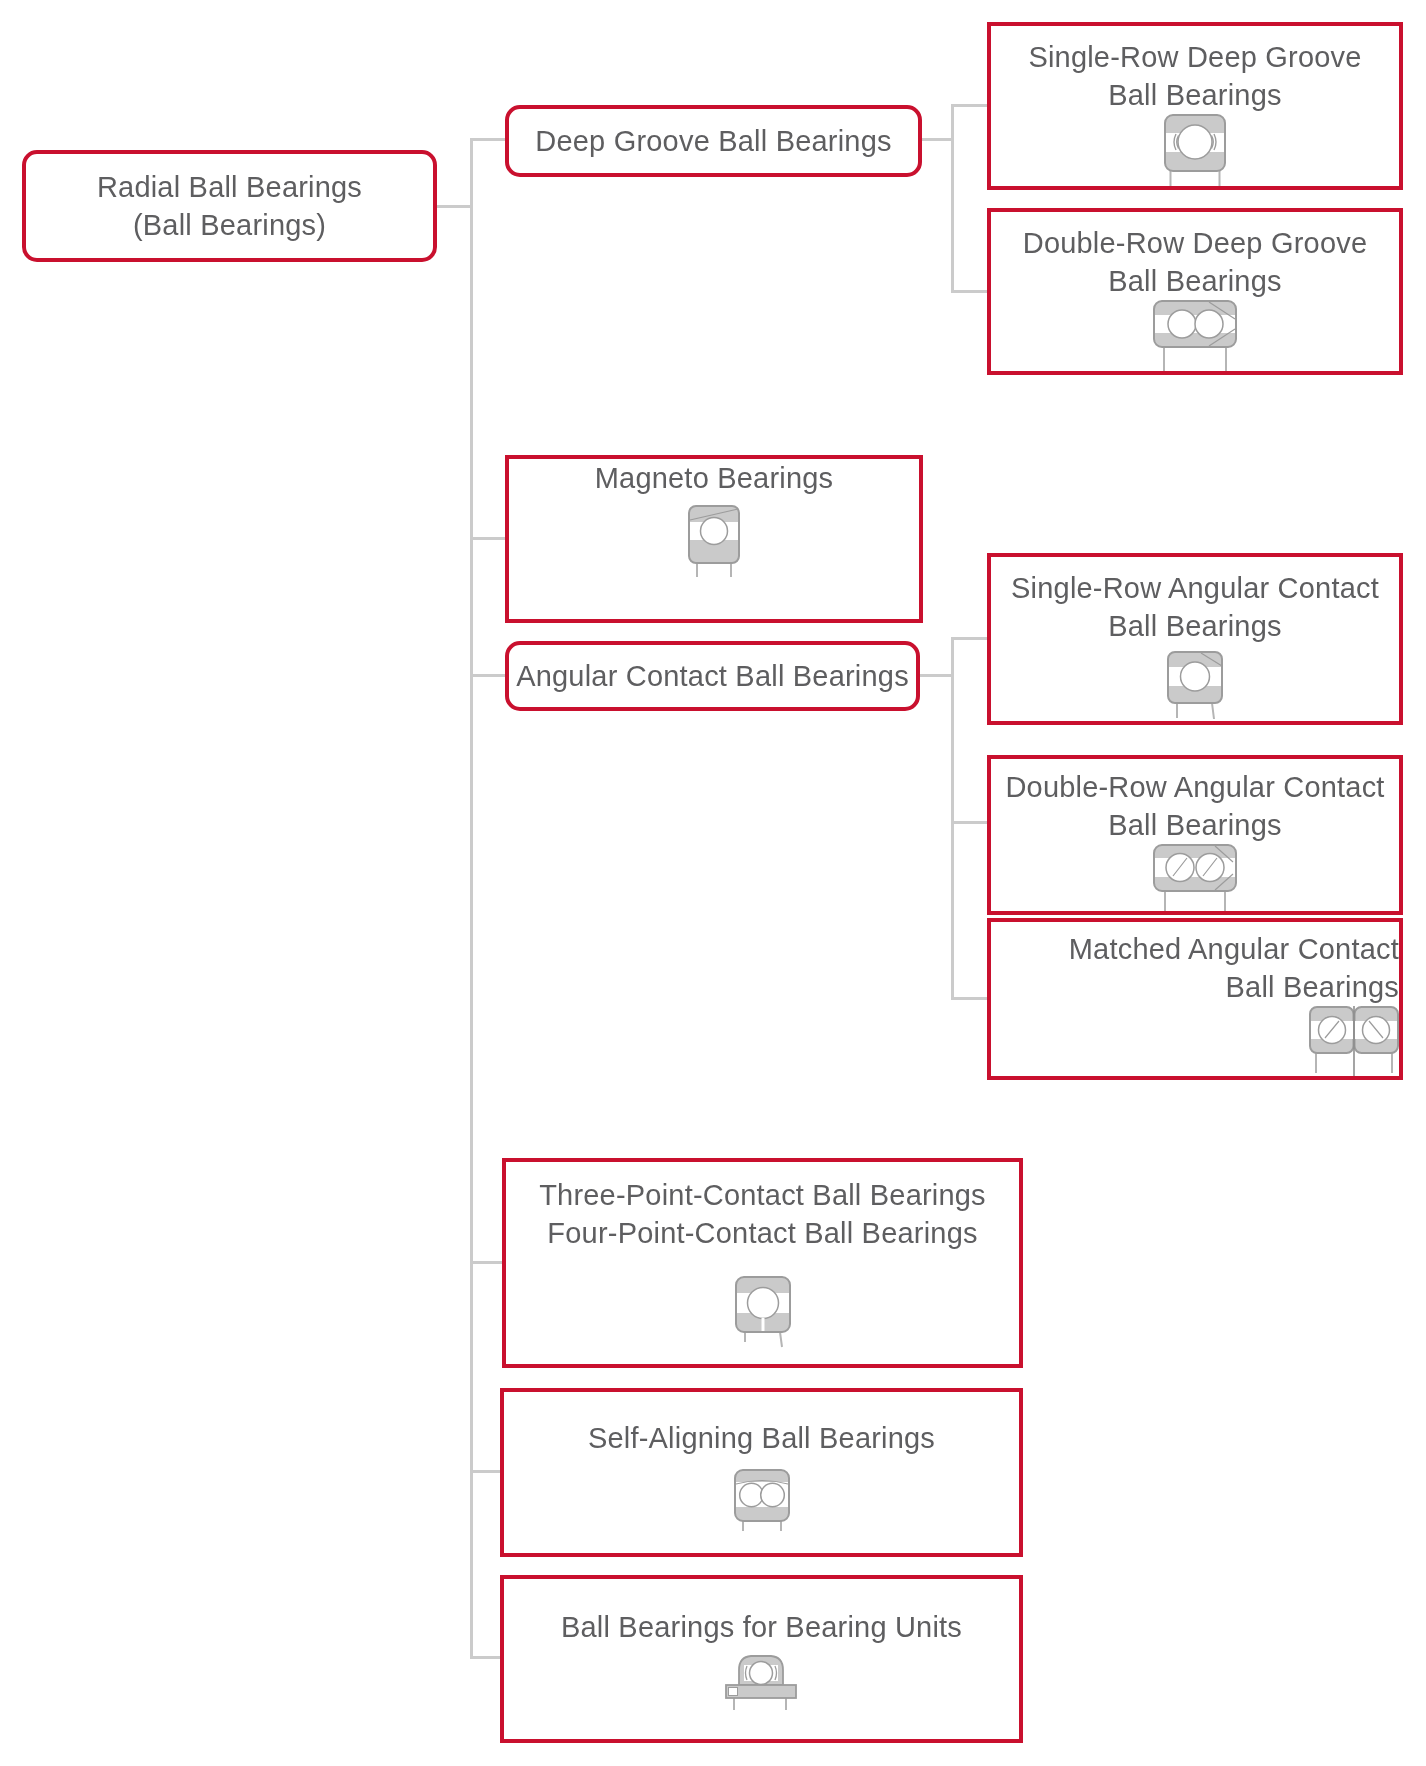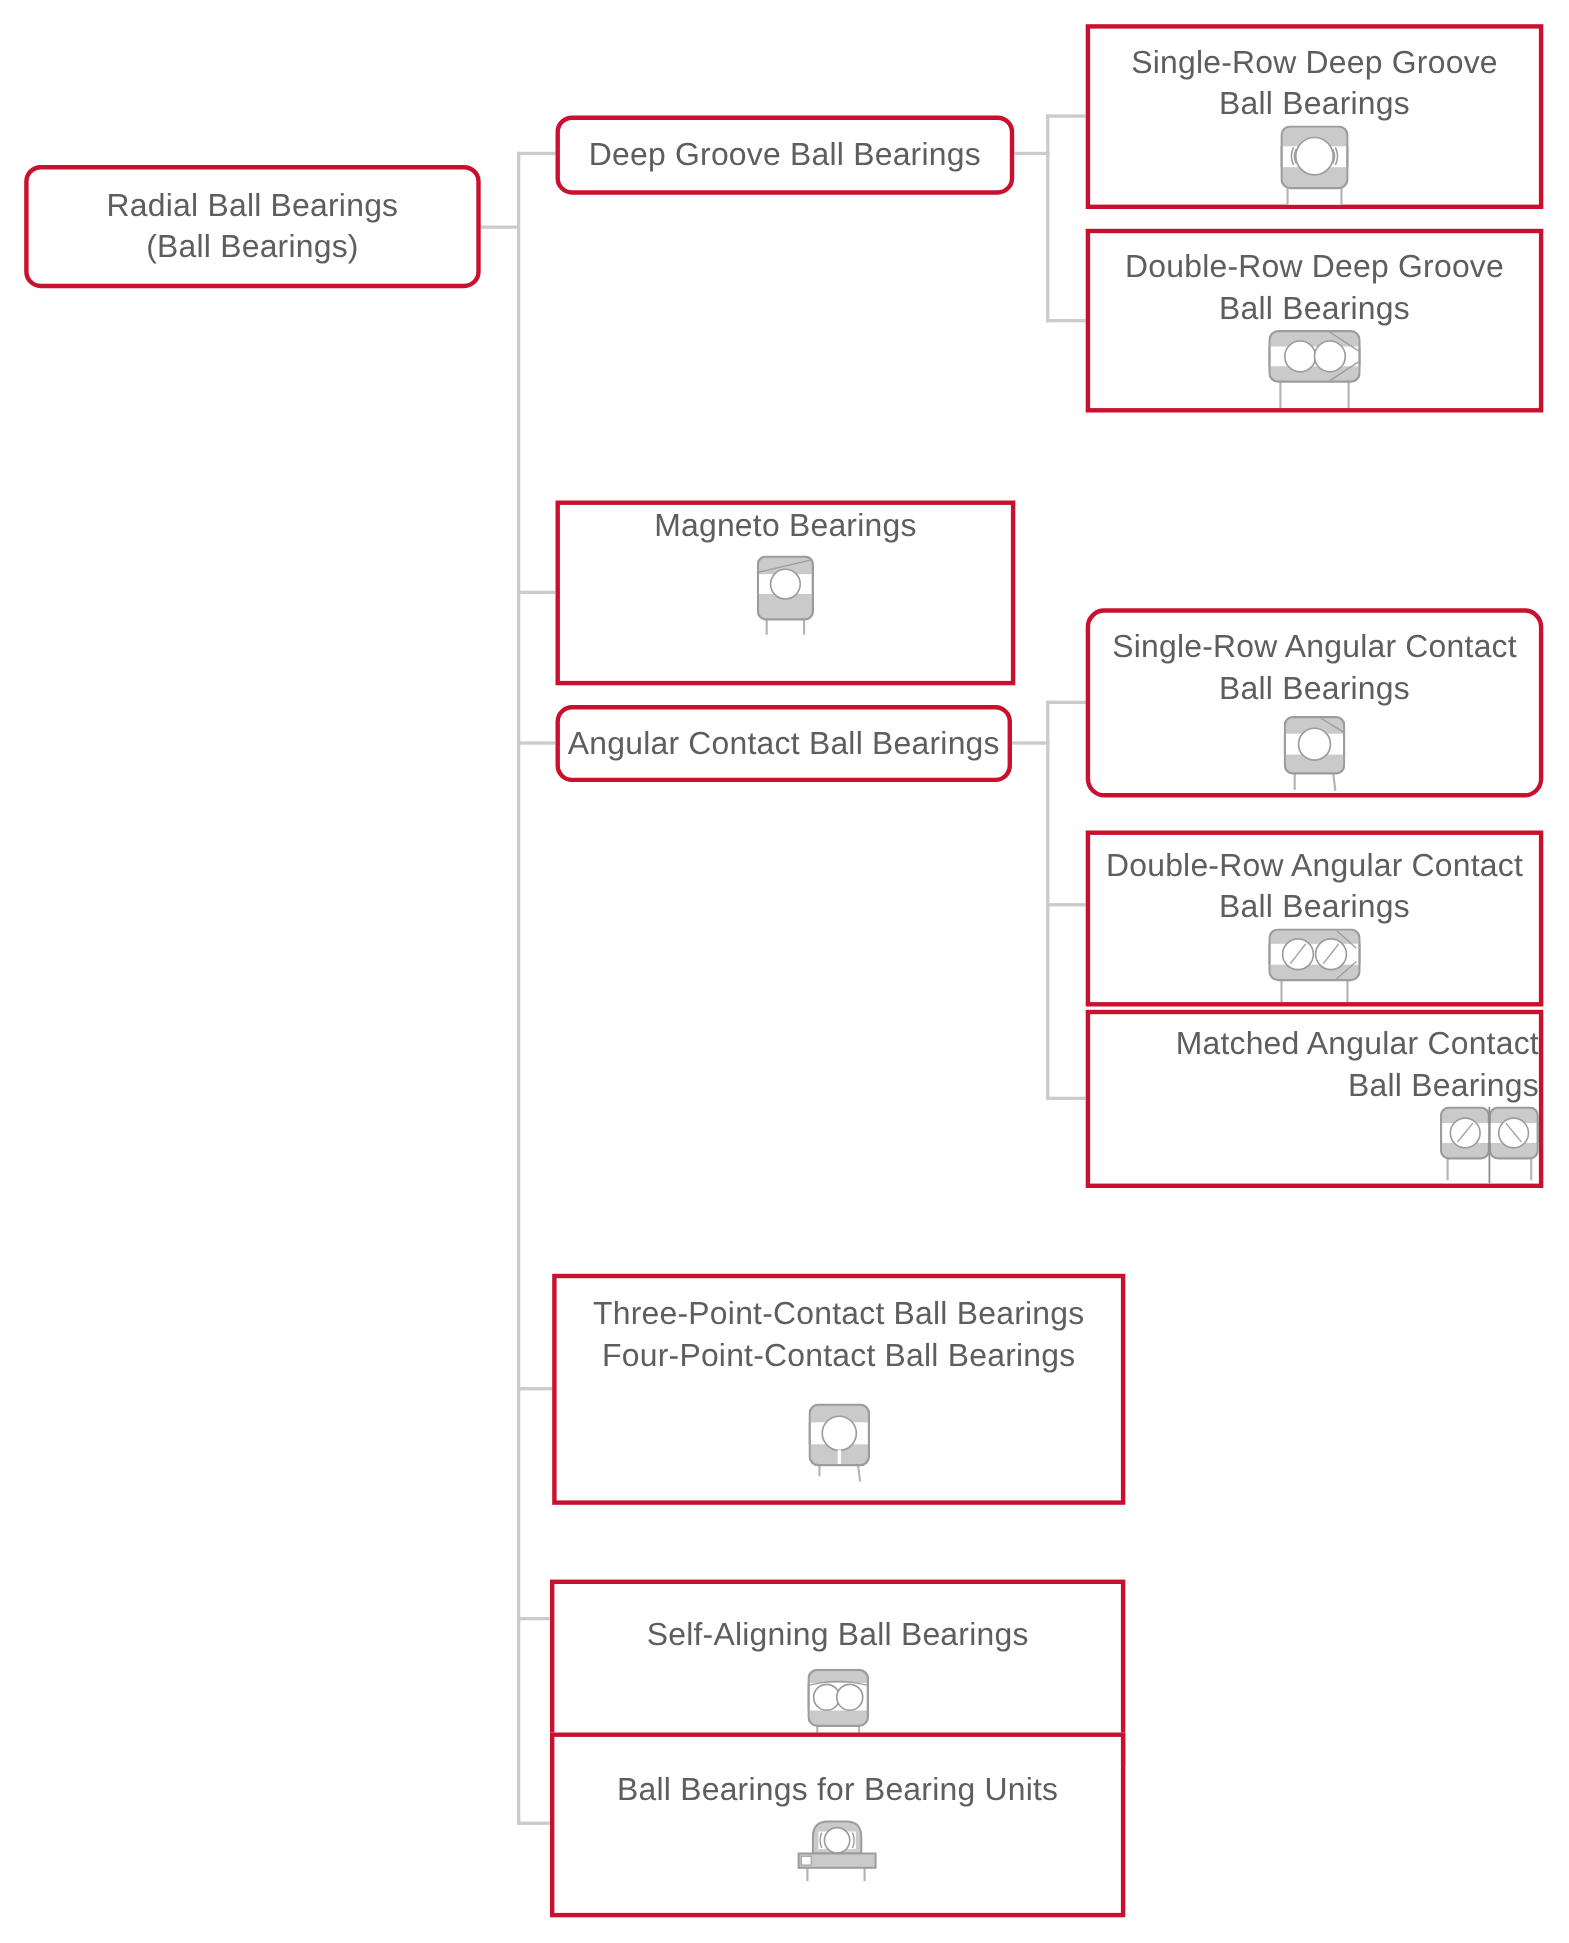--- a/index.html
+++ b/index.html
@@ -14,25 +14,25 @@
   .node.center-v{justify-content:center;border-radius:15px;}
   .label{font-size:29px;line-height:38px;text-align:center;white-space:nowrap;letter-spacing:.2px;}
   .line{position:absolute;background:#cbcbcb;}
   .icon{flex:0 0 auto;}
   
   #n-root{left:22px;top:150px;width:415px;height:112px;}
   #n-dg{left:505px;top:105px;width:417px;height:72px;}
   #n-mag{left:505px;top:455px;width:418px;height:168px;padding-top:0;}
   #n-ang{left:505px;top:641px;width:415px;height:70px;}
   #n-tfp{left:502px;top:1158px;width:521px;height:210px;padding-top:14px;}
-  #n-sa{left:500px;top:1388px;width:523px;height:169px;padding-top:27px;margin-top:48px;}
+  #n-sa{left:500px;top:1388px;width:523px;height:169px;padding-top:27px;}
   #n-bu{left:500px;top:1575px;width:523px;height:168px;padding-top:29px;}
   #n-srdg{left:987px;top:22px;width:416px;height:168px;padding-top:12px;}
   #n-drdg{left:987px;top:208px;width:416px;height:167px;padding-top:12px;}
-  #n-srac{left:987px;top:553px;width:416px;height:172px;padding-top:12px;border-radius:17px;}
+  #n-srac{left:987px;top:553px;width:416px;height:172px;padding-top:12px;}
   #n-drac{left:987px;top:743px;width:416px;height:160px;padding-top:9px;margin-top:12px;}
   #n-mac{left:987px;top:918px;width:416px;height:162px;padding-top:8px;align-items:flex-end;}
   
   #l-root{left:437px;top:205px;width:35px;height:3px;}
   #trunk1{left:470px;top:138px;width:3px;height:1521px;}
   #s-dg{left:470px;top:138px;width:35px;height:3px;}
   #s-mag{left:470px;top:537px;width:35px;height:3px;}
   #s-ang{left:470px;top:674px;width:35px;height:3px;}
   #s-tfp{left:470px;top:1261px;width:32px;height:3px;}
   #s-sa{left:470px;top:1470px;width:30px;height:3px;}

